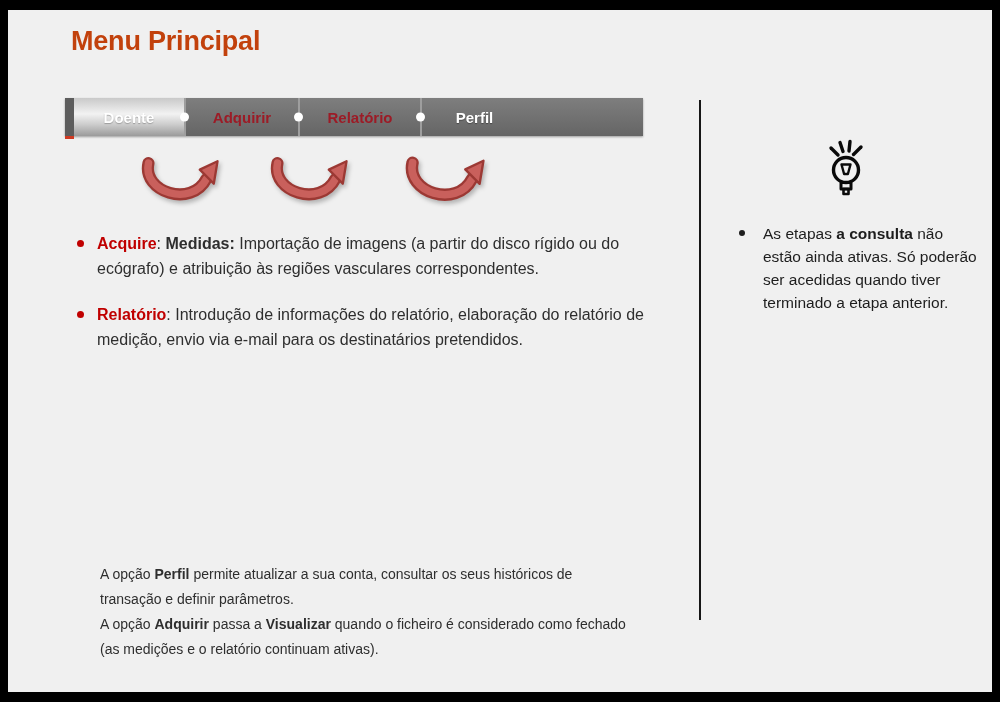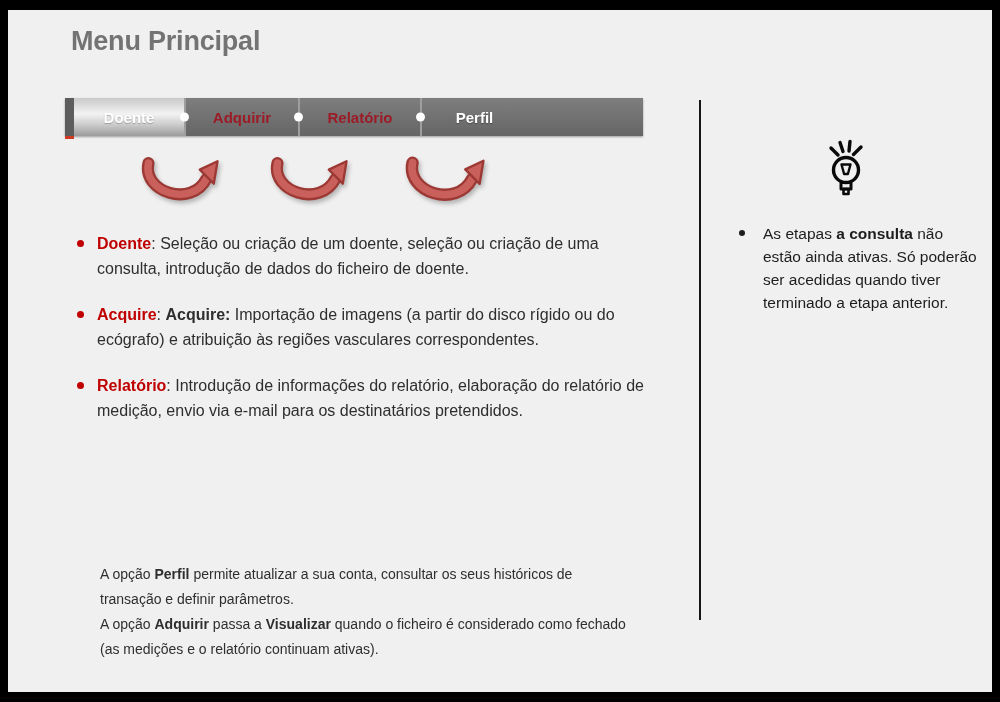--- a/index.html
+++ b/index.html
@@ -2,21 +2,21 @@
 <html><head>
 <meta charset="utf-8">
 <style>
   html,body{margin:0;padding:0;}
   body{
     width:1000px;height:702px;position:relative;background:#000;
     font-family:"Liberation Sans","DejaVu Sans",sans-serif;overflow:hidden;
   }
   .slide-bg{position:absolute;left:8px;top:10px;width:984px;height:682px;background:#f0f0f0;}
   .page-title{
-    position:absolute;left:71px;top:26px;font-size:27px;font-weight:700;color:#737373;
+    position:absolute;left:71px;top:26px;font-size:27px;font-weight:700;color:#c2410c;
     letter-spacing:-0.2px;
   }
   
   .menubar{
     position:absolute;left:65px;top:98px;width:578px;height:38px;display:flex;
     background:linear-gradient(#7e7e7e,#656565);
     box-shadow:0 1px 2px rgba(0,0,0,0.35);
   }
   .bar-lead{width:9px;flex:0 0 9px;background:#5d5d5d;position:relative;}
   .bar-lead::after{
@@ -103,22 +103,21 @@
         <polygon points="82,5 63,14 78,29" fill="#c9605c" stroke="#9c3934" stroke-width="2.5" stroke-linejoin="round"></polygon>
       </svg></div>
     <div class="arrow" style="left: 400px; top: 156px;"><svg width="96" height="46" viewBox="0 0 90 48">
         <path d="M8 7 C 1 38, 54 55, 70 24" fill="none" stroke="#9c3934" stroke-width="13" stroke-linecap="round"></path>
         <path d="M8 7 C 1 38, 54 55, 70 24" fill="none" stroke="#c9605c" stroke-width="8" stroke-linecap="round"></path>
         <polygon points="82,5 63,14 78,29" fill="#c9605c" stroke="#9c3934" stroke-width="2.5" stroke-linejoin="round"></polygon>
       </svg></div>
   </div>
 
 <ul class="bullets" id="bullets">
-    <li><span class="dot"></span><span class="seg-rb">Doente</span><span class="seg-n">: Seleção ou criação de um doente, seleção ou criação de uma consulta, introdução de dados do ficheiro de doente.</span></li>
-    <li><span class="dot"></span><span class="seg-rb">Acquire</span><span class="seg-n">: </span><span class="seg-b">Acquire:</span><span class="seg-n"> Importação de imagens (a partir do disco rígido ou do ecógrafo) e atribuição às regiões vasculares correspondentes.</span></li>
+    <li><span class="dot"></span><span class="seg-rb">Acquire</span><span class="seg-n">: </span><span class="seg-b">Medidas:</span><span class="seg-n"> Importação de imagens (a partir do disco rígido ou do ecógrafo) e atribuição às regiões vasculares correspondentes.</span></li>
     <li><span class="dot"></span><span class="seg-rb">Relatório</span><span class="seg-n">: Introdução de informações do relatório, elaboração do relatório de medição, envio via e-mail para os destinatários pretendidos.</span></li>
   </ul>
 
 <div class="note" id="note"><span class="seg-n">A opção </span><span class="seg-b">Perfil</span><span class="seg-n"> permite atualizar a sua conta, consultar os seus históricos de transação e definir parâmetros.</span><br><span class="seg-n">A opção </span><span class="seg-b">Adquirir</span><span class="seg-n"> passa a </span><span class="seg-b">Visualizar</span><span class="seg-n"> quando o ficheiro é considerado como fechado (as medições e o relatório continuam ativas).</span></div>
 
 <div class="divider"></div>
 
 <div class="bulb">
   <svg width="48" height="64" viewBox="0 0 48 64" fill="none" stroke="#0a0a0a" stroke-linecap="round" stroke-linejoin="round">
     <path d="M9 9 L16 16" stroke-width="3.4"></path>

